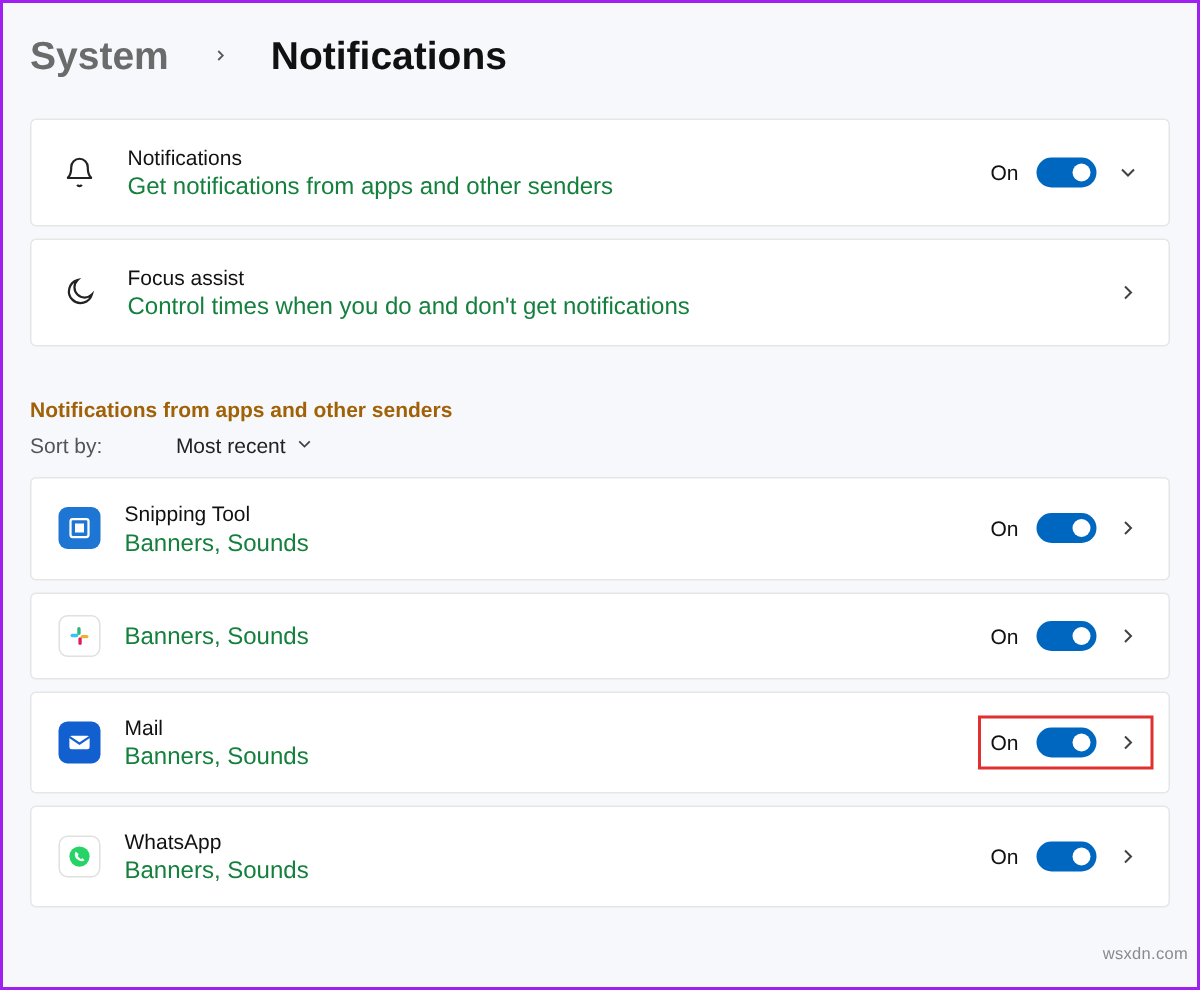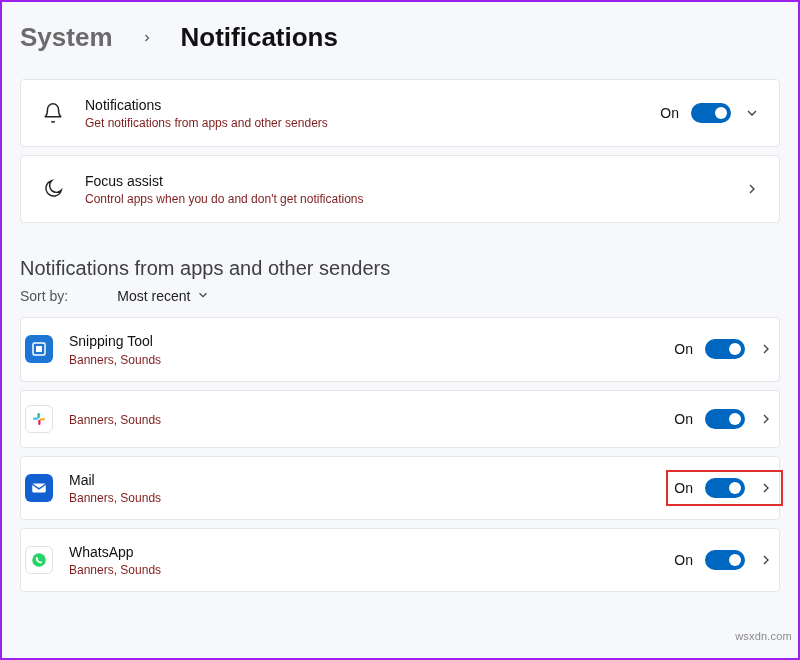--- a/index.html
+++ b/index.html
@@ -31,21 +31,21 @@
   }
   .crumb-current {
     font-size: 26px;
     font-weight: 600;
     color: #111;
   }
   .card {
     background: #ffffff;
     border: 1px solid #e6e6e6;
     border-radius: 4px;
-    padding: 14px 4px;
+    padding: 14px 18px;
     display: flex;
     align-items: center;
     margin-bottom: 8px;
   }
   .card-big { padding: 16px 18px; }
   .card-icon {
     width: 28px;
     height: 28px;
     display: flex;
     align-items: center;
@@ -66,22 +66,22 @@
     color: white;
   }
   .app-icon svg { width: 18px; height: 18px; }
   .card-text { flex: 1; }
   .card-title {
     font-size: 14px;
     color: #111;
     line-height: 1.3;
   }
   .card-sub {
-    font-size: 12px;
-    color: #7f1d1d;
+    font-size: 16px;
+    color: #15803d;
     margin-top: 2px;
   }
   .card-right {
     display: flex;
     align-items: center;
     gap: 12px;
   }
   .toggle-label {
     font-size: 14px;
     color: #111;
@@ -105,23 +105,23 @@
     right: 4px;
   }
   .chevron {
     color: #414141;
     display: flex;
     align-items: center;
     width: 18px;
     justify-content: center;
   }
   .section-heading {
-    font-size: 20px;
-    font-weight: 400;
-    color: #404040;
+    font-size: 14px;
+    font-weight: 700;
+    color: #a16207;
     margin-top: 34px;
     margin-bottom: 8px;
   }
   .sort-row {
     display: flex;
     gap: 6px;
     font-size: 14px;
     color: #555;
     margin-bottom: 12px;
   }
@@ -181,21 +181,21 @@
   </div>
 
   <div class="card card-big">
     <span class="card-icon">
       <svg viewBox="0 0 24 24" width="22" height="22" fill="none" stroke="#222" stroke-width="1.6">
         <path d="M21 13.5A8.5 8.5 0 1 1 10.5 3 6.6 6.6 0 0 0 21 13.5z"></path>
       </svg>
     </span>
     <div class="card-text">
       <div class="card-title">Focus assist</div>
-      <div class="card-sub">Control apps when you do and don't get notifications</div>
+      <div class="card-sub">Control times when you do and don't get notifications</div>
     </div>
     <div class="card-right">
       <span class="chevron">
         <svg width="16" height="16" viewBox="0 0 24 24" fill="none" stroke="#414141" stroke-width="2">
             <path d="M9 6l6 6-6 6"></path>
           </svg>
       </span>
     </div>
   </div>
 

